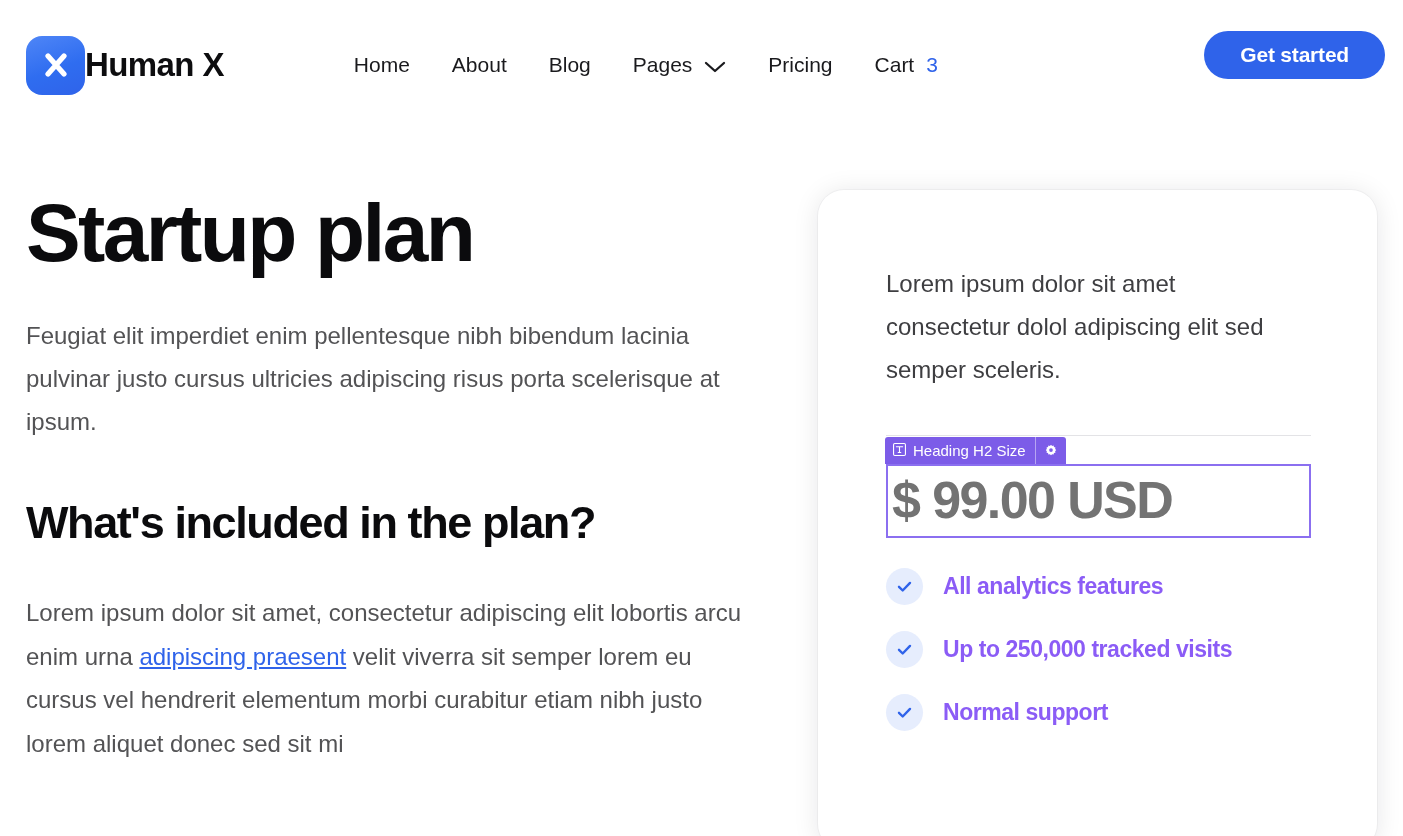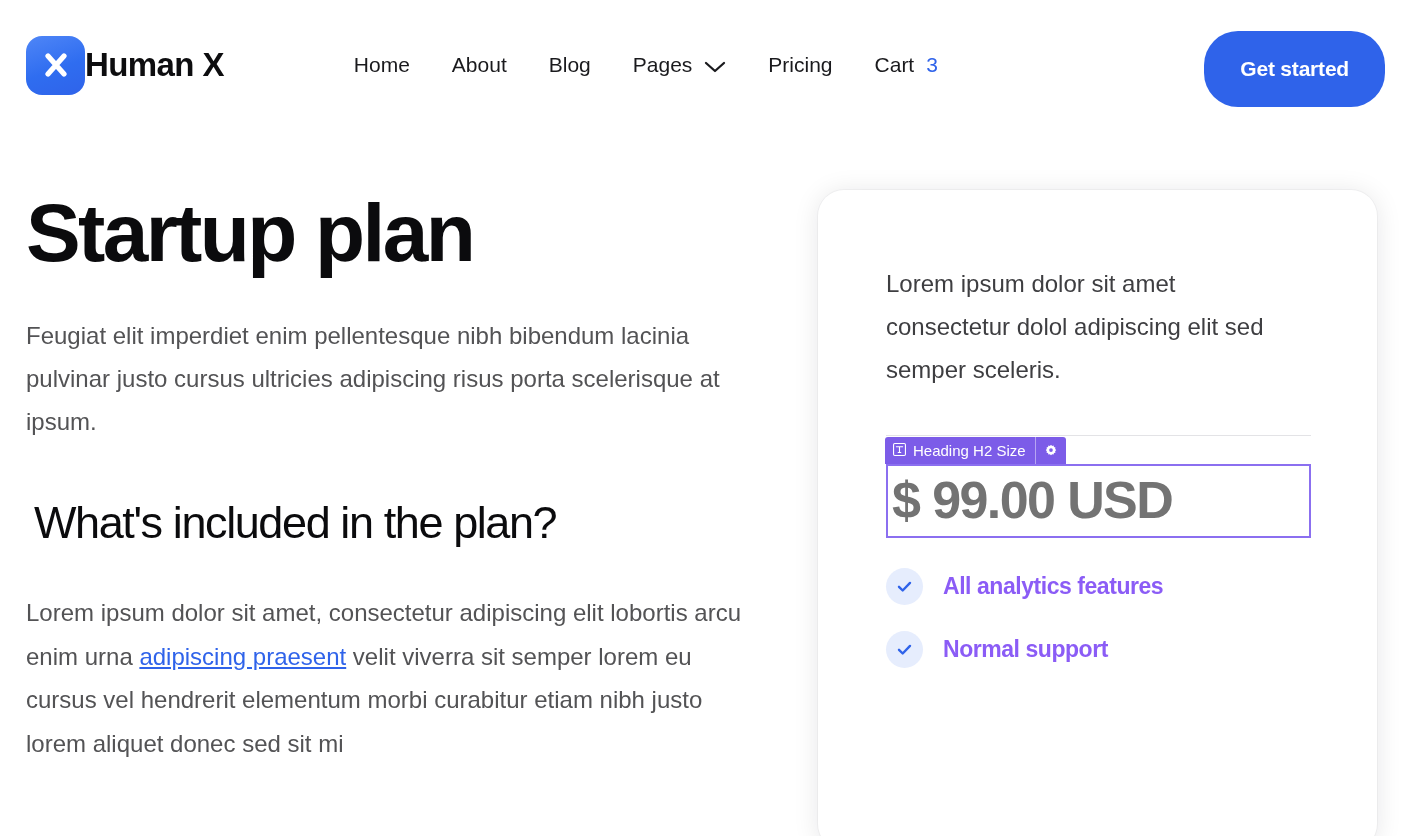--- a/index.html
+++ b/index.html
@@ -66,21 +66,21 @@
   .chev { display: inline-block; line-height: 0; margin-top: 3px; }
   .cart-count {
     color: #2f63ea;
     font-size: 21px;
   }
 
   .cta-button {
     position: absolute;
     right: 18px;
     top: 31px;
-    height: 76px;
+    height: 48px;
     padding: 0 36px;
     border: none;
     border-radius: 34px;
     background: #2f63ea;
     color: #ffffff;
     font-family: "Liberation Sans", sans-serif;
     font-size: 21px;
     font-weight: 700;
     letter-spacing: -0.2px;
     cursor: pointer;
@@ -108,26 +108,25 @@
   .lead {
     font-size: 24px;
     line-height: 43px;
     color: #535355;
     max-width: 720px;
     margin-bottom: 44px;
   }
   .sub-title {
     font-size: 45px;
     line-height: 72px;
-    font-weight: 400;
+    font-weight: 700;
     letter-spacing: -1.4px;
     color: #0b0b0d;
     max-width: 640px;
     margin-bottom: 32px;
-    margin-left: 8px;
   }
   .body-copy {
     font-size: 24px;
     line-height: 43.5px;
     color: #535355;
     max-width: 730px;
   }
   .inline-link {
     color: #2f63ea;
     text-decoration: underline;
@@ -338,20 +337,28 @@
             </svg>
           </span>
           <span class="feature-label">All analytics features</span>
         </li>
         <li class="feature-item">
           <span class="check-badge">
             <svg width="19" height="19" viewBox="0 0 20 20" aria-hidden="true">
               <path d="M4.2 10.4 L8.1 14.2 L15.8 6.2" stroke="#2f63ea" stroke-width="2.5" fill="none" stroke-linecap="round" stroke-linejoin="round"></path>
             </svg>
           </span>
+          <span class="feature-label">Up to 250,000 tracked visits</span>
+        </li>
+        <li class="feature-item">
+          <span class="check-badge">
+            <svg width="19" height="19" viewBox="0 0 20 20" aria-hidden="true">
+              <path d="M4.2 10.4 L8.1 14.2 L15.8 6.2" stroke="#2f63ea" stroke-width="2.5" fill="none" stroke-linecap="round" stroke-linejoin="round"></path>
+            </svg>
+          </span>
           <span class="feature-label">Normal support</span>
         </li>
 
       </ul>
 
     </div>
   </section>
 </main>
 
 </body></html>

